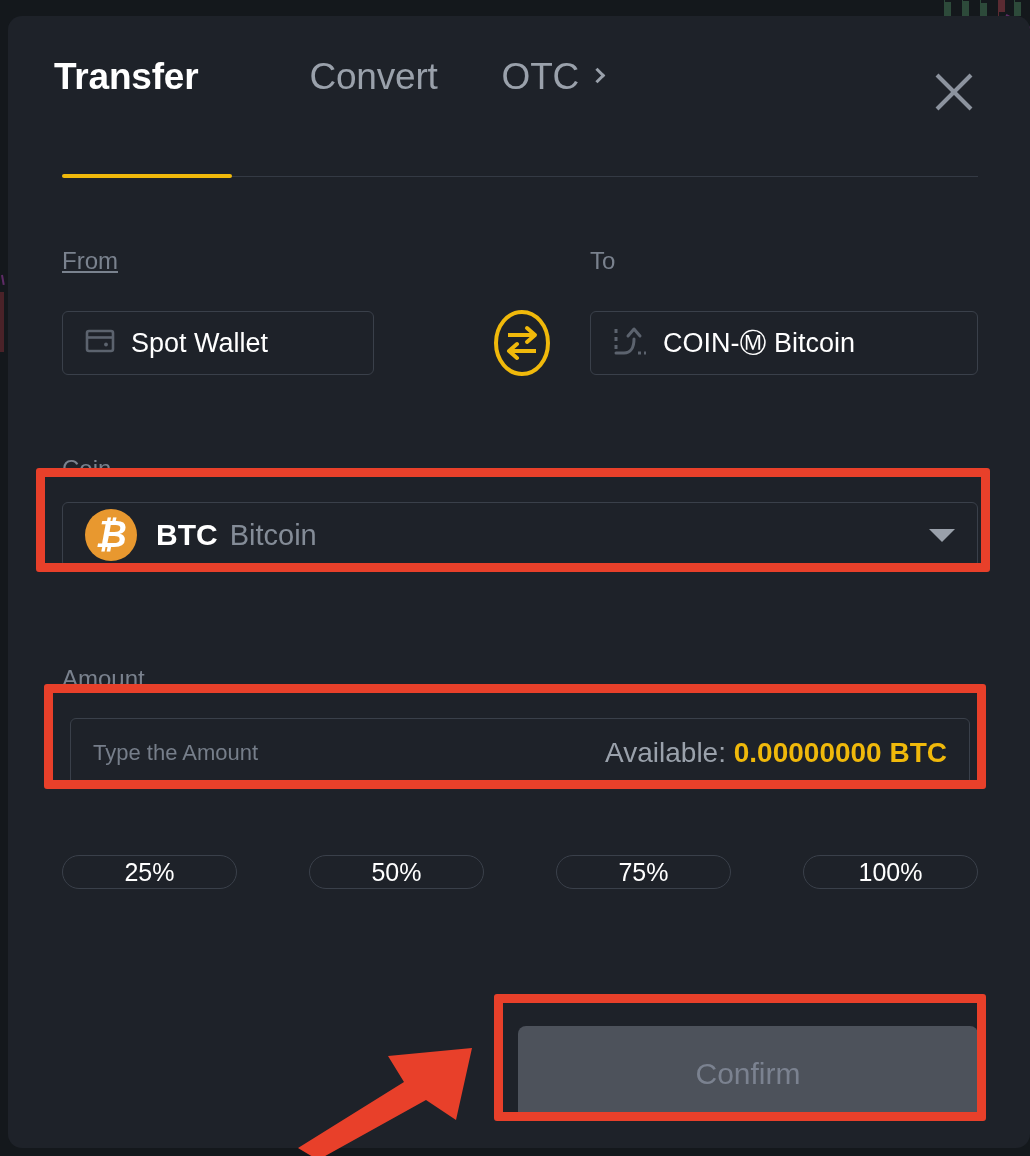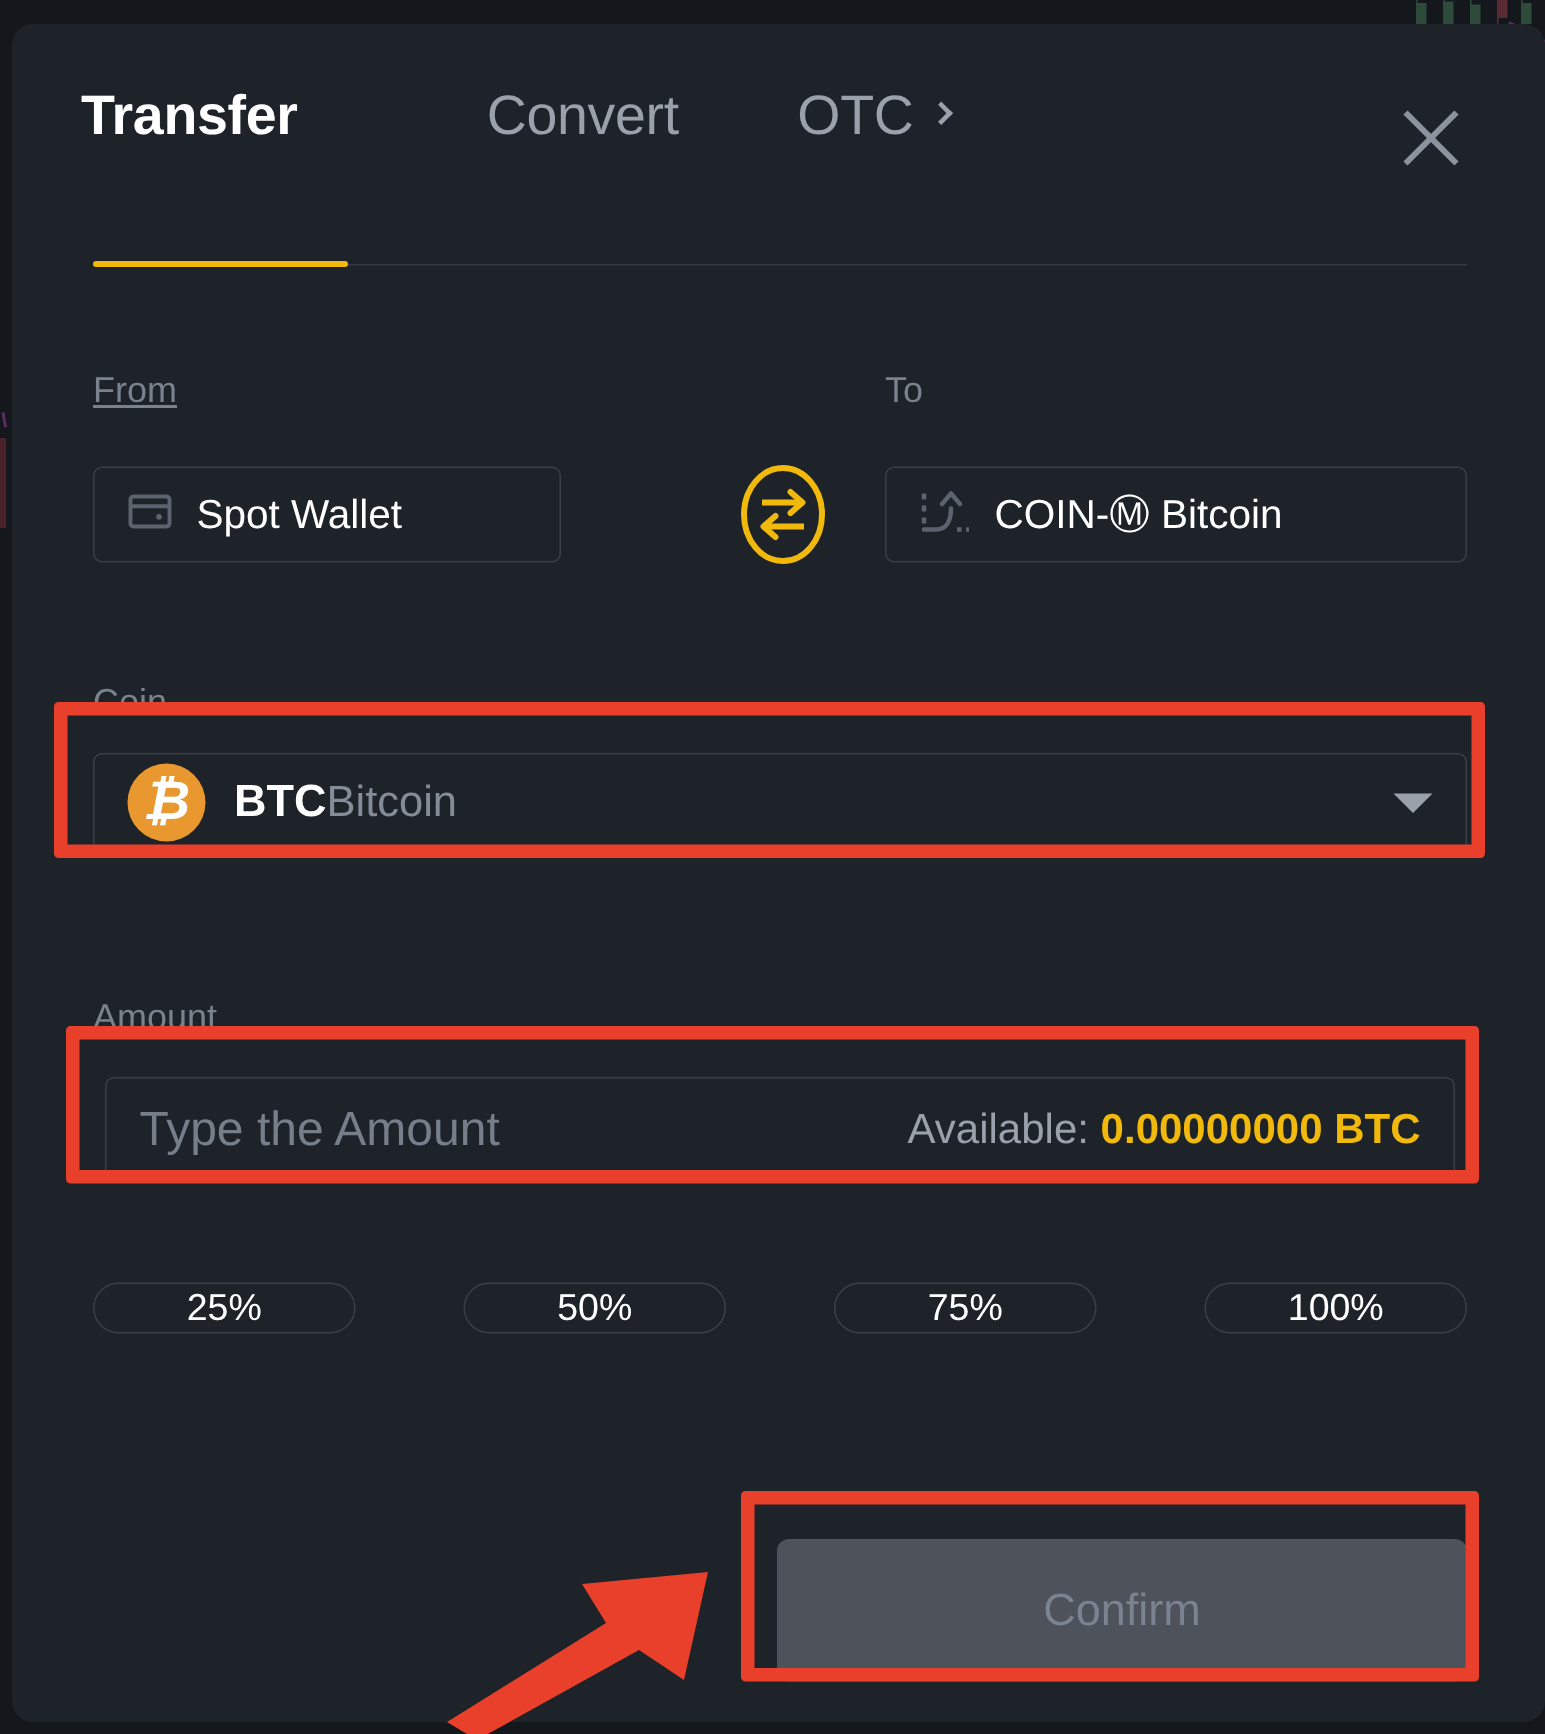--- a/index.html
+++ b/index.html
@@ -50,21 +50,21 @@
     border-radius: 14px;
   }
 
   
   #tabbar {
     position: absolute;
     left: 46px;
     top: 40px;
     display: flex;
     align-items: center;
-    gap: 15px;
+    gap: 0;
   }
   .tab {
     font-size: 37px;
     letter-spacing: -0.2px;
     color: #9aa1ab;
     cursor: pointer;
     white-space: nowrap;
   }
   .tab.active {
     color: #ffffff;
@@ -210,20 +210,21 @@
     font-size: 36px;
     font-weight: bold;
     font-style: italic;
     line-height: 1;
     font-family: "DejaVu Sans", sans-serif;
   }
   #coin-ticker {
     font-size: 30px;
     font-weight: bold;
     color: #ffffff;
+    margin-right: 12px;
   }
   #coin-fullname {
     font-size: 29px;
     color: #848c97;
   }
   #coin-caret {
     margin-left: auto;
     width: 0;
     height: 0;
     border-left: 13px solid transparent;
@@ -243,21 +244,21 @@
     border-radius: 6px;
     display: flex;
     align-items: center;
     padding: 0 22px;
   }
   #amount-input {
     background: transparent;
     border: none;
     outline: none;
     color: #ffffff;
-    font-size: 32px;
+    font-size: 22px;
     font-family: "Liberation Sans", sans-serif;
     flex: 1 1 auto;
     min-width: 0;
   }
   #amount-input::placeholder { color: #767e8a; }
   #available-wrap {
     font-size: 28px;
     white-space: nowrap;
     flex: 0 0 auto;
   }

